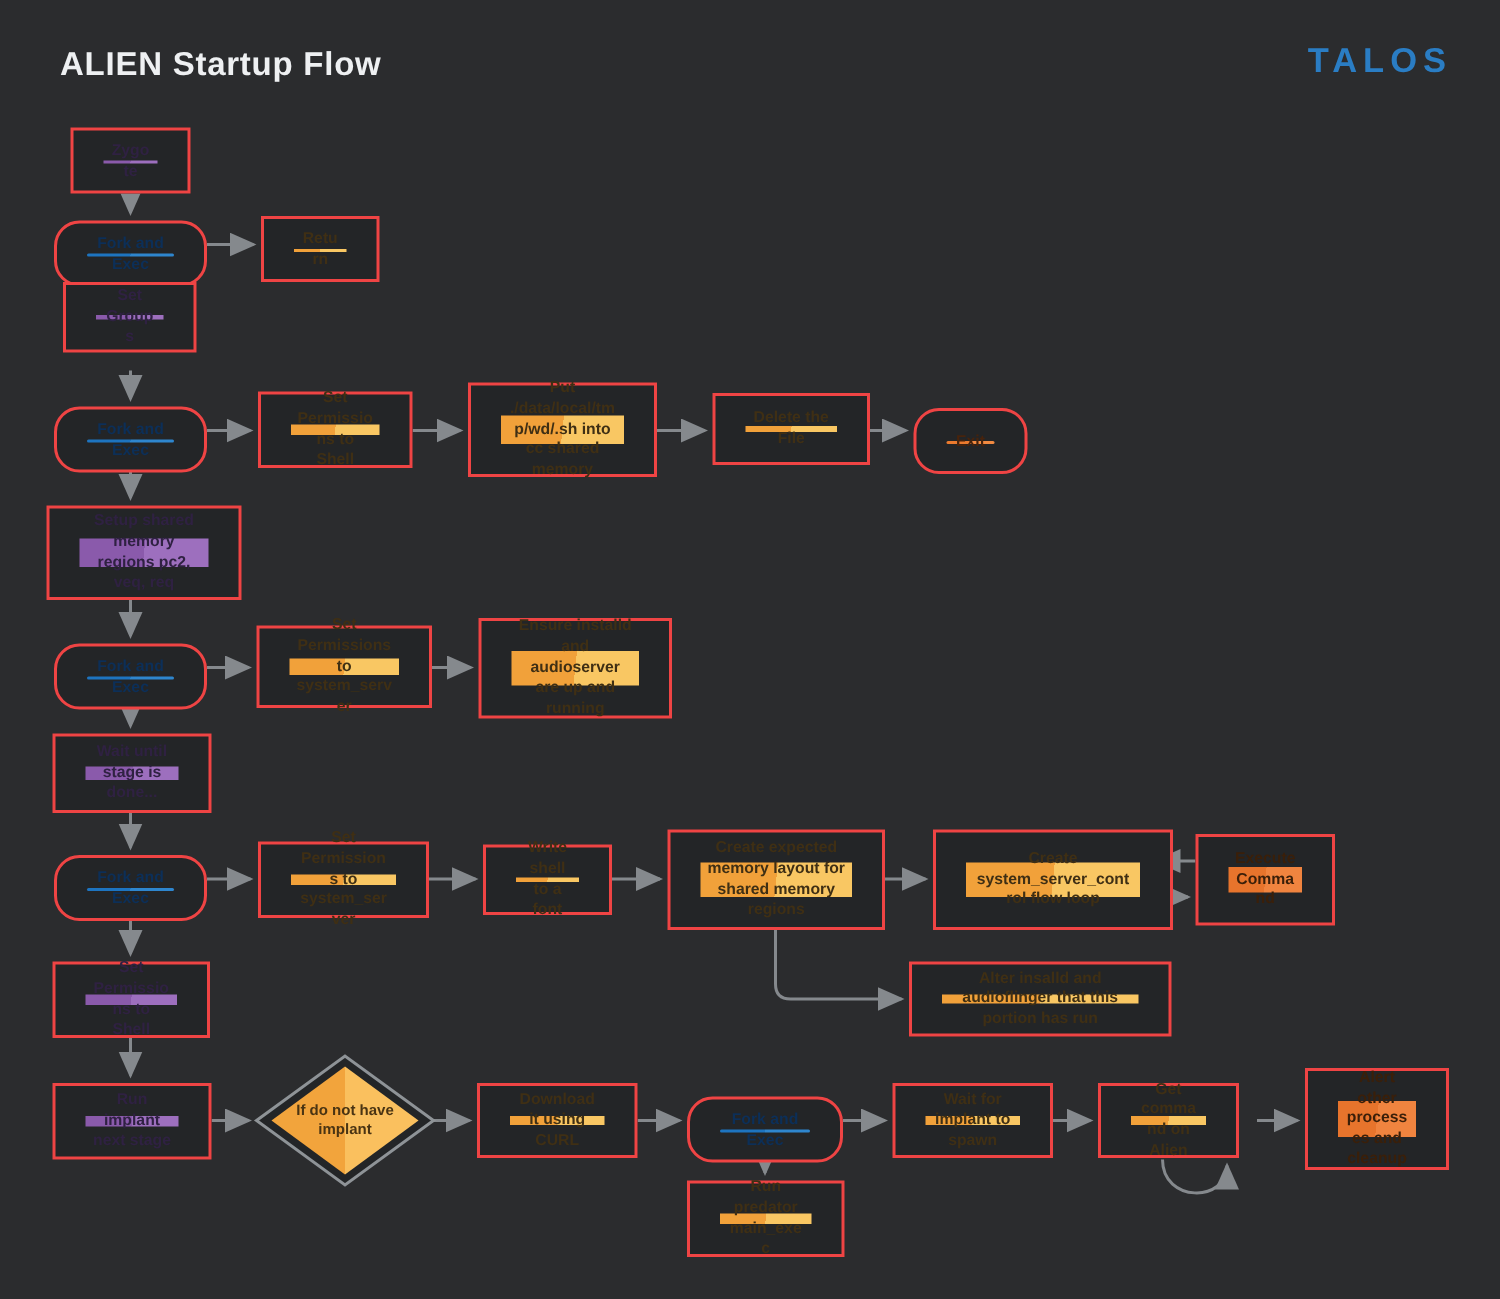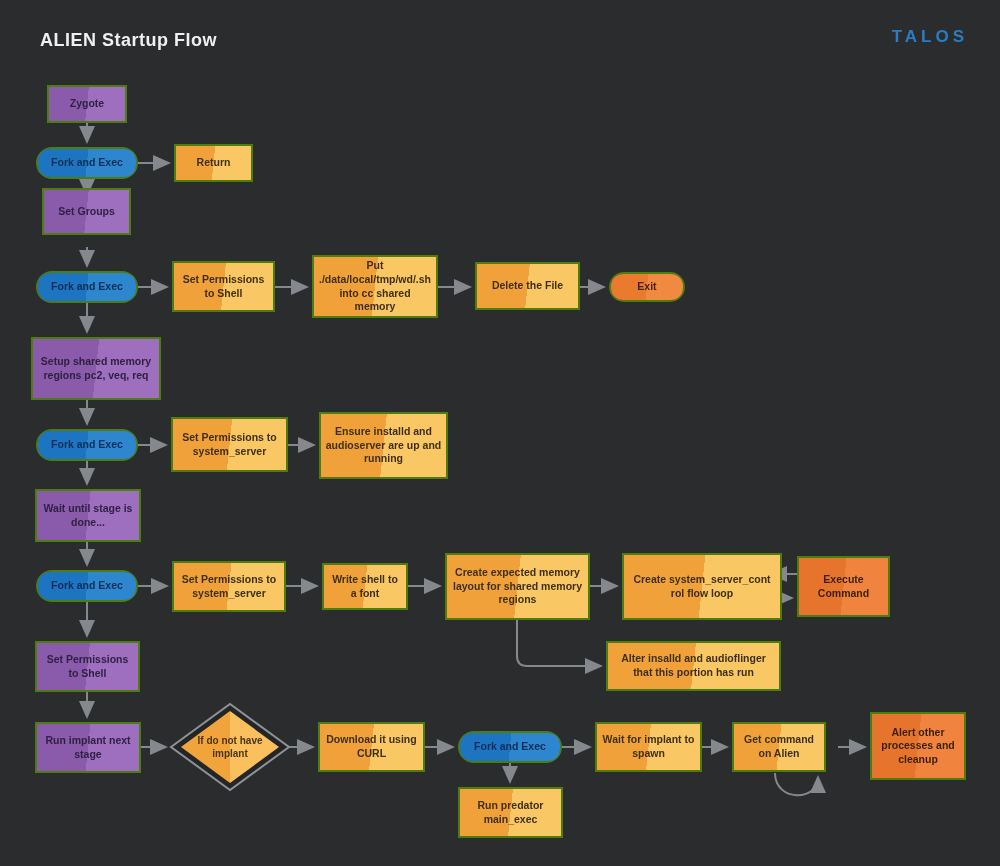--- a/index.html
+++ b/index.html
@@ -1,24 +1,24 @@
 <!DOCTYPE html>
 <html><head>
 <meta charset="utf-8">
 <style>
   html,body{margin:0;padding:0;background:#2b2c2e;}
   .canvas{position:relative;width:1000px;height:866px;background:#2b2c2e;overflow:hidden;
           font-family:"Liberation Sans","DejaVu Sans",sans-serif;}
-  .title{position:absolute;left:40px;top:30px;font-size:18px;font-weight:600;
+  .title{position:absolute;left:40px;top:30px;font-size:22px;font-weight:600;
          color:#eef0f2;letter-spacing:.5px;}
-  .logo{position:absolute;right:32px;top:27px;font-size:17px;font-weight:700;
+  .logo{position:absolute;right:32px;top:27px;font-size:23px;font-weight:700;
         color:#2a7dc4;letter-spacing:4px;}
   svg.wires{position:absolute;left:0;top:0;z-index:1;}
-  .node{position:absolute;z-index:2;box-sizing:border-box;border:2px solid #4d7c0f;
-        background:#232527;padding:0;display:flex;}
+  .node{position:absolute;z-index:2;box-sizing:border-box;border:2px solid #ef4444;
+        background:#232527;padding:20px;display:flex;}
   .fill{flex:1;display:flex;align-items:center;justify-content:center;text-align:center;
         font-size:10.5px;line-height:1.3;padding:1px 4px;overflow-wrap:anywhere;font-weight:600;}
   .purple .fill{background:linear-gradient(96deg,#8a5aab 50%,#9d6fbe 50%);color:#2f2142;}
   .orange .fill{background:linear-gradient(96deg,#f1a13a 50%,#f9c763 50%);color:#3f2f14;}
   .orange-dark .fill{background:linear-gradient(96deg,#e7742c 50%,#f0843f 50%);color:#3a1f09;}
   .pill{border-radius:17px;}
   .pill .fill{border-radius:12px;}
   .pill-blue .fill{background:linear-gradient(96deg,#1d74c0 50%,#2e86ce 50%);color:#0c2f58;}
   .pill-orange .fill{background:linear-gradient(96deg,#ea7a2e 50%,#f18a41 50%);color:#47230c;}
   .diamond-label{position:absolute;z-index:3;display:flex;align-items:center;justify-content:center;

